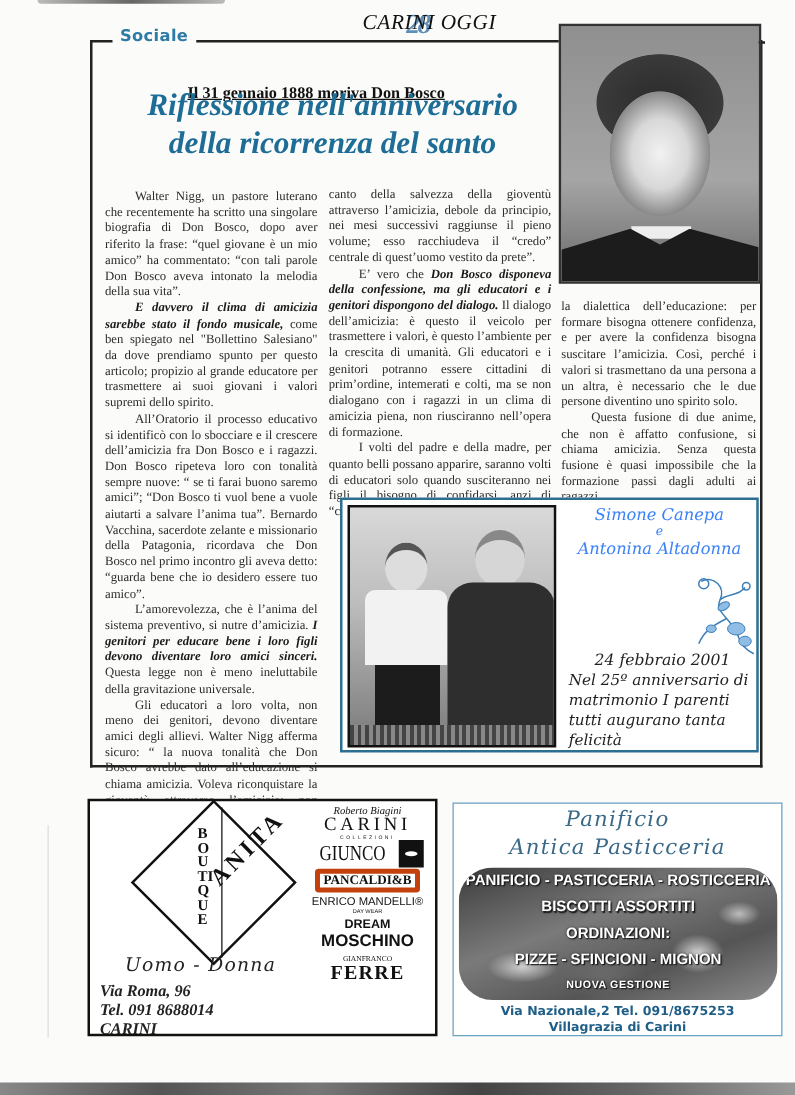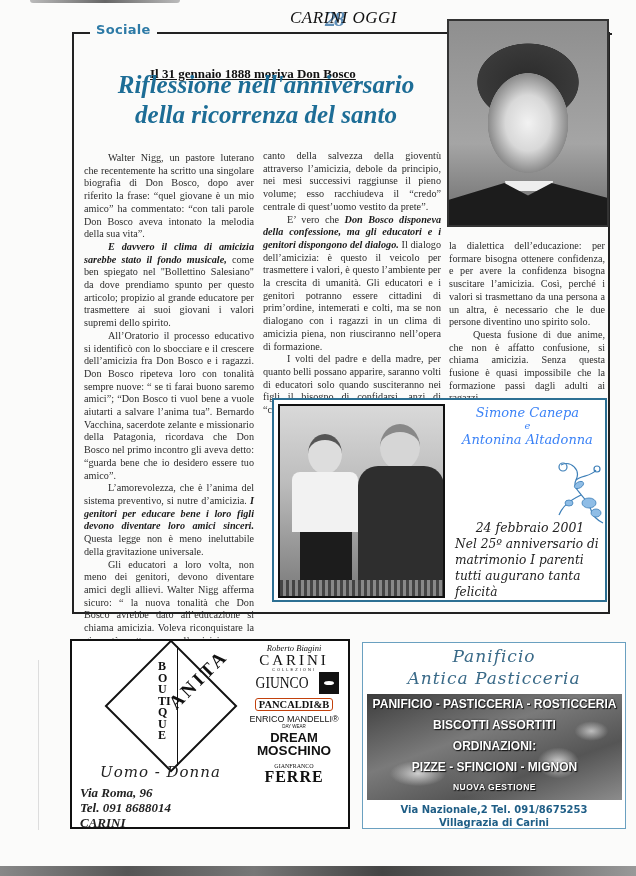--- a/index.html
+++ b/index.html
@@ -71,37 +71,37 @@
   .anita-rot { position: absolute; left: 100px; top: 54px; font-family: "Liberation Serif", serif; font-weight: bold; font-size: 19px; letter-spacing: 3px; transform: rotate(-45deg); transform-origin: left center; color: #111; }
   .uomo { position: absolute; left: 28px; top: 122px; font-family: "DejaVu Serif", serif; font-style: italic; font-size: 15px; color: #222; letter-spacing: 1px; }
   .addr-line { position: absolute; left: 8px; font-family: "Liberation Serif", serif; font-style: italic; font-weight: bold; font-size: 13px; color: #222; }
   .brands { position: absolute; left: 170px; top: 2px; width: 104px; text-align: center; color: #111; }
   .brands .b1 { font-family: "Liberation Serif", serif; font-style: italic; font-size: 8.5px; }
   .brands .b2 { font-family: "Liberation Serif", serif; font-size: 15px; letter-spacing: 3px; line-height: 14px; }
   .brands .b2s { font-family: "Liberation Sans", sans-serif; font-size: 4px; letter-spacing: 2px; }
   .brands .b3 { font-family: "Liberation Serif", serif; font-size: 17px; letter-spacing: 0; display: inline-block; vertical-align: middle; transform: scaleX(0.8); }
   .brands .b3-logo { display: inline-block; width: 20px; height: 22px; background: #111; vertical-align: middle; position: relative; }
   .brands .b3-logo::before { content: ""; position: absolute; left: 5px; top: 9px; width: 10px; height: 4px; background: #fff; border-radius: 50%; }
-  .brands .b4 { font-family: "Liberation Serif", serif; font-weight: bold; font-size: 10.5px; border: 1px solid #c2410c; border-radius: 3px; display: inline-block; padding: 0 3px; margin-top: 1px; }
+  .brands .b4 { font-family: "Liberation Serif", serif; font-weight: bold; font-size: 10.5px; border: 4px solid #c2410c; border-radius: 3px; display: inline-block; padding: 0 3px; margin-top: 1px; }
   .brands .b5 { font-family: "Liberation Sans", sans-serif; font-size: 9px; line-height: 10px; margin-top: 2px; }
   .brands .b5s { font-family: "Liberation Sans", sans-serif; font-size: 4.5px; }
-  .brands .b6 { font-family: "Liberation Sans", sans-serif; font-weight: bold; font-size: 13px; line-height: 13px; margin-top: 2px; }
+  .brands .b6 { font-family: "Liberation Sans", sans-serif; font-weight: bold; font-size: 10px; line-height: 13px; margin-top: 2px; }
   .brands .b7 { font-family: "Liberation Sans", sans-serif; font-weight: bold; font-size: 13.5px; line-height: 14px; }
   .brands .b8 { font-family: "Liberation Serif", serif; font-size: 6px; margin-top: 5px; }
   .brands .b9 { font-family: "Liberation Serif", serif; font-weight: bold; font-size: 16px; line-height: 15px; letter-spacing: 1px; }
 
   .ad-panificio { position: absolute; left: 362px; top: 642px; width: 264px; height: 187px; border: 1px solid #6aa0c0; background: #fff; }
   .pan-title { position: absolute; left: 0; width: 100%; text-align: center; font-family: "DejaVu Serif", serif; font-style: italic; font-size: 17px; color: #3a6a88; letter-spacing: 1px; }
   .pan-photo { position: absolute; left: 4px; top: 51px; width: 255px; height: 106px; overflow: hidden;
       background:
         radial-gradient(ellipse 40px 18px at 20% 75%, #cfcfcf, transparent 70%),
         radial-gradient(ellipse 30px 22px at 75% 65%, #d8d8d8, transparent 70%),
         radial-gradient(ellipse 24px 14px at 88% 35%, #bdbdbd, transparent 70%),
         radial-gradient(ellipse 50px 30px at 45% 80%, #6a6a6a, transparent 70%),
-        linear-gradient(160deg, #3c3c3c 0%, #7a7a7a 40%, #555 70%, #8c8c8c 100%); }
+        linear-gradient(160deg, #3c3c3c 0%, #7a7a7a 40%, #555 70%, #8c8c8c 100%); border-radius: 27px; }
   .pan-line { position: absolute; left: 0; width: 100%; text-align: center; font-family: "Liberation Sans", sans-serif; font-weight: bold; color: #fff; text-shadow: 0 0 2px #222, 1px 1px 1px #111; }
   .pan-addr { position: absolute; left: 0; width: 100%; text-align: center; font-family: "DejaVu Sans", sans-serif; font-weight: bold; font-size: 10px; color: #1f5e86; }
 </style>
 </head>
 <body>
 
 <div class="scan-top"></div>
 <div class="scan-left"></div>
 
 <div class="masthead">

